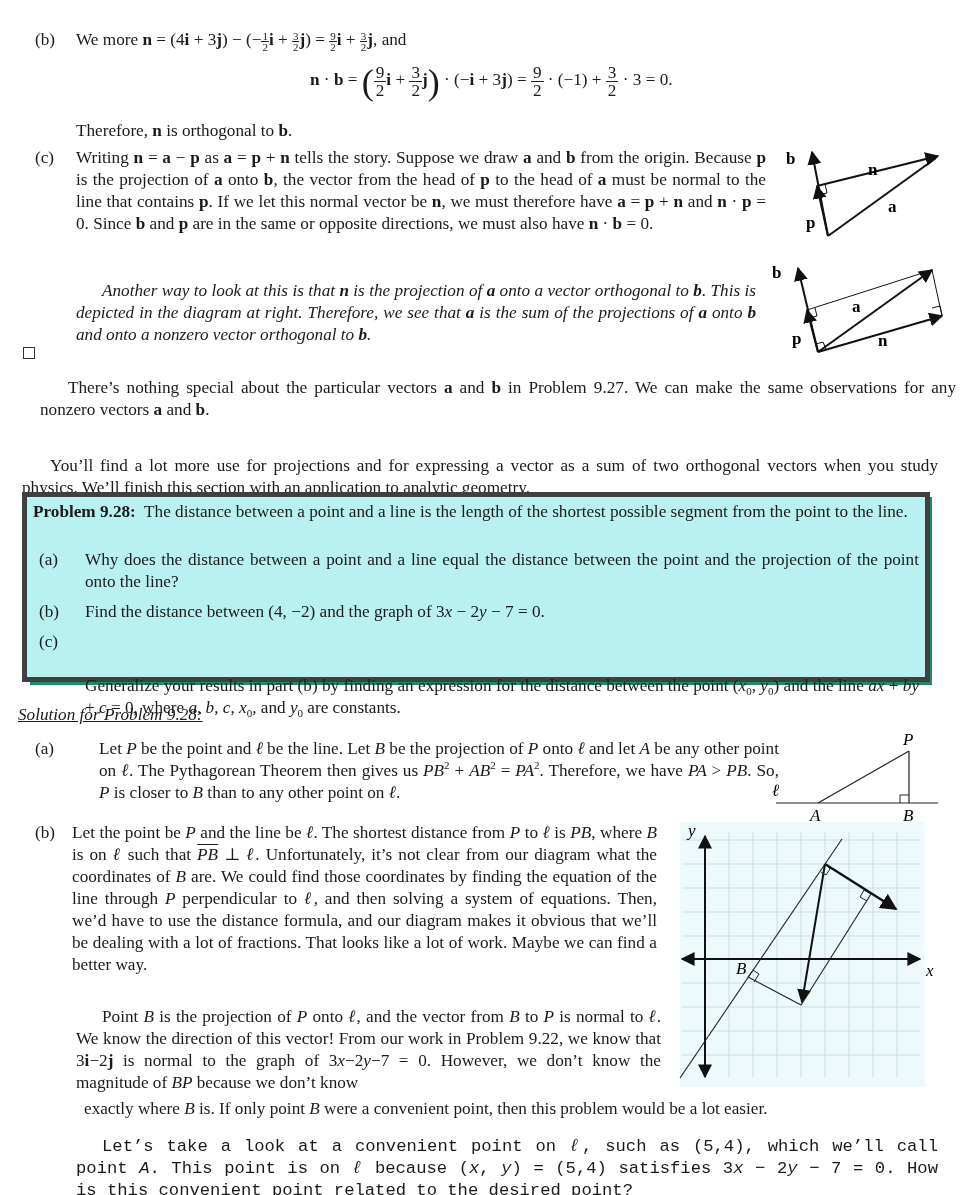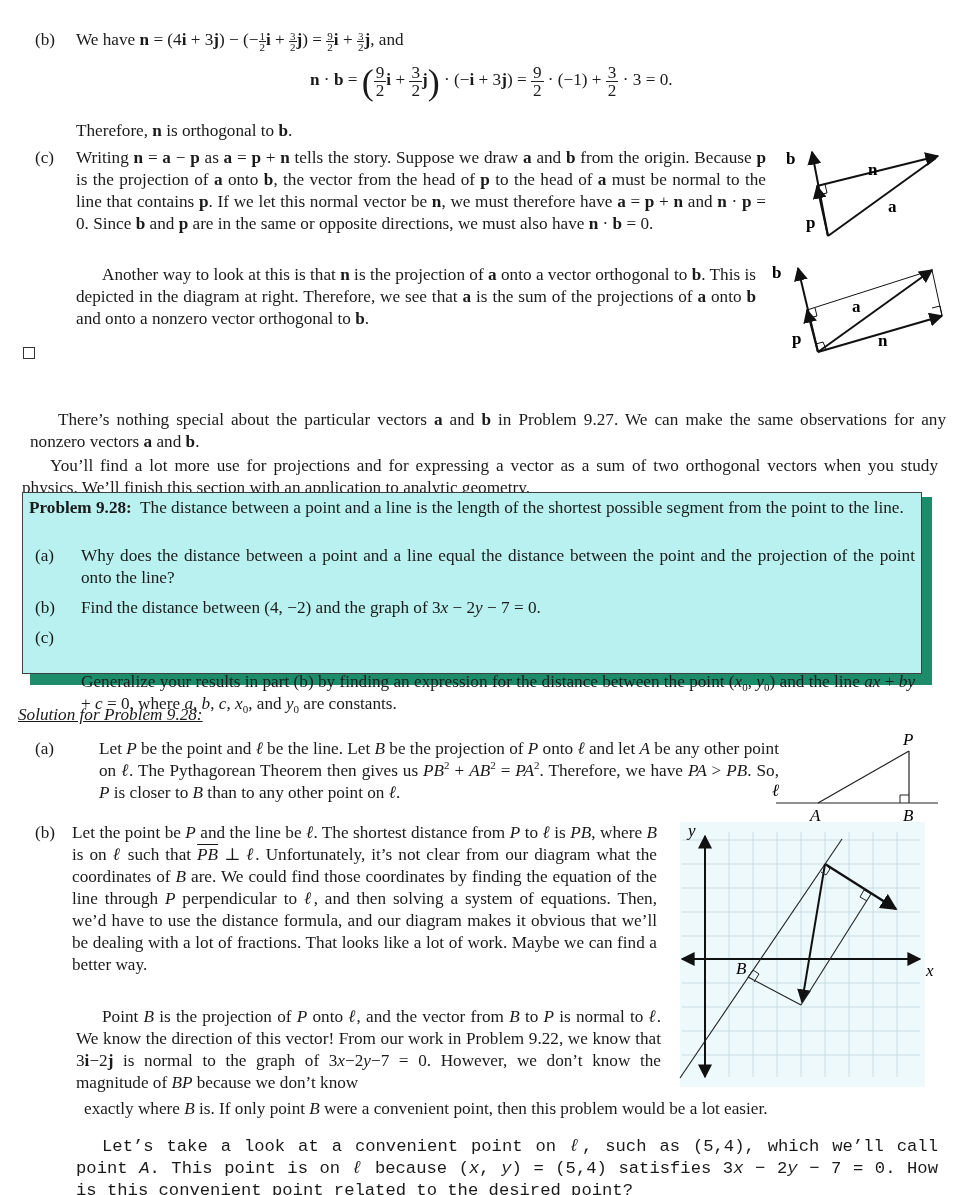--- a/index.html
+++ b/index.html
@@ -16,35 +16,35 @@
   .frac .num { display: block; border-bottom: 1px solid #222; padding: 0 1px; }
   .frac .den { display: block; }
   .bigfrac { display: inline-block; vertical-align: middle; text-align: center; line-height: 17px; }
   .bigfrac .num { display: block; border-bottom: 1px solid #222; padding: 0 2px; }
   .bigfrac .den { display: block; }
   .paren { font-size: 36px; vertical-align: middle; font-weight: 200; }
   .qed { position: absolute; left: 23px; top: 347px; width: 10px; height: 10px; border: 1px solid #333; }
   .problem-shadow { position: absolute; left: 30px; top: 497px; width: 902px; height: 188px; background: #1d8c6a; }
   .problem-box {
     position: absolute; left: 22px; top: 492px; width: 898px; height: 180px;
-    background: #b8f1ef; border: 1px solid #404040;
+    background: #b8f1ef; border: 5px solid #404040;
   }
   .problem-box .text { position: absolute; left: 6px; top: 4px; width: 886px; }
   .sub { position: absolute; }
   .sub .l { position: absolute; left: 0; }
   .sub .t { position: absolute; left: 46px; text-align: justify; }
   sub, sup { font-size: 11px; line-height: 0; }
   svg text { font-family: "Liberation Serif", "DejaVu Serif", serif; }
 </style>
 </head>
 <body>
 
 <div class="abs" style="left:35px; top:29px;">(b)</div>
 <div class="abs" style="left:76px; top:29px; white-space:nowrap;">
-  <span>We have</span>
+  <span>We more</span>
   <b>n</b> = (4<b>i</b> + 3<b>j</b>) − (−<span class="frac"><span class="num">1</span><span class="den">2</span></span><b>i</b> + <span class="frac"><span class="num">3</span><span class="den">2</span></span><b>j</b>) = <span class="frac"><span class="num">9</span><span class="den">2</span></span><b>i</b> + <span class="frac"><span class="num">3</span><span class="den">2</span></span><b>j</b><span>, and</span>
 </div>
 <div class="abs" style="left:310px; top:64px; white-space:nowrap;">
   <b>n</b> · <b>b</b> = <span class="paren">(</span><span class="bigfrac"><span class="num">9</span><span class="den">2</span></span><b>i</b> + <span class="bigfrac"><span class="num">3</span><span class="den">2</span></span><b>j</b><span class="paren">)</span> · (−<b>i</b> + 3<b>j</b>) = <span class="bigfrac"><span class="num">9</span><span class="den">2</span></span> · (−1) + <span class="bigfrac"><span class="num">3</span><span class="den">2</span></span> · 3 = 0.
 </div>
 <div class="abs" style="left:76px; top:120px;">
   Therefore, <b>n</b> is orthogonal to <b>b</b>.
 </div>
 
 <div class="abs" style="left:35px; top:147px;">(c)</div>
@@ -67,21 +67,21 @@
 
   <line x1="58" y1="96" x2="166" y2="18" stroke="#111" stroke-width="2"></line>
 
   <path d="M55,44 L57,53 L48,55" fill="none" stroke="#111" stroke-width="1"></path>
   <text x="16" y="24" font-size="17" font-weight="bold">b</text>
   <text x="98" y="35" font-size="17" font-weight="bold">n</text>
   <text x="118" y="72" font-size="17" font-weight="bold">a</text>
   <text x="36" y="88" font-size="17" font-weight="bold">p</text>
 </svg>
 
-<div class="para" style="left:76px; top:264px; width:680px; text-indent:26px;">
+<div class="para" style="left:76px; top:280px; width:680px; text-indent:26px;font-style:italic;">
   Another way to look at this is that <b>n</b> is the projection of <b>a</b> onto a vector orthogonal to <b>b</b>. This is depicted in the diagram at right. Therefore, we see that <b>a</b> is the sum of the projections of <b>a</b> onto <b>b</b> and onto a nonzero vector orthogonal to <b>b</b>.
 </div>
 
 <svg class="abs" style="left:770px; top:260px;" width="190" height="100" viewBox="0 0 190 100">
   <line x1="48" y1="92" x2="28" y2="8" stroke="#111" stroke-width="2" marker-end="url(#ah)"></line>
   <line x1="48" y1="92" x2="37" y2="50" stroke="#111" stroke-width="2" marker-end="url(#ah)"></line>
   <line x1="48" y1="92" x2="162" y2="10" stroke="#111" stroke-width="2" marker-end="url(#ah)"></line>
   <line x1="48" y1="92" x2="172" y2="56" stroke="#111" stroke-width="2" marker-end="url(#ah)"></line>
   <line x1="37" y1="50" x2="162" y2="10" stroke="#111" stroke-width="1"></line>
   <line x1="162" y1="10" x2="172" y2="56" stroke="#111" stroke-width="1"></line>
@@ -89,21 +89,21 @@
   <path d="M162,48 L170,46 L172,55" fill="none" stroke="#111" stroke-width="1"></path>
   <path d="M46,84 L53,82 L56,89" fill="none" stroke="#111" stroke-width="1"></path>
   <text x="2" y="18" font-size="17" font-weight="bold">b</text>
   <text x="82" y="52" font-size="17" font-weight="bold">a</text>
   <text x="22" y="84" font-size="17" font-weight="bold">p</text>
   <text x="108" y="86" font-size="17" font-weight="bold">n</text>
 </svg>
 
 <div class="qed"></div>
 
-<div class="para" style="left:30px; top:377px; width:916px; text-indent:28px;margin-top:32px;">
+<div class="para" style="left:40px; top:377px; width:916px; text-indent:28px;">
   There’s nothing special about the particular vectors <b>a</b> and <b>b</b> in Problem 9.27. We can make the same observations for any nonzero vectors <b>a</b> and <b>b</b>.
 </div>
 <div class="para" style="left:22px; top:435px; width:916px; text-indent:28px;margin-top:20px;">
   You’ll find a lot more use for projections and for expressing a vector as a sum of two orthogonal vectors when you study physics. We’ll finish this section with an application to analytic geometry.
 </div>
 
 <div class="problem-shadow"></div>
 <div class="problem-box">
   <div class="text" style="text-align:justify;">
     <b>Problem 9.28:</b>&nbsp; <span>The distance between a point and a line is the length of the shortest possible segment from the point to the line.</span>

